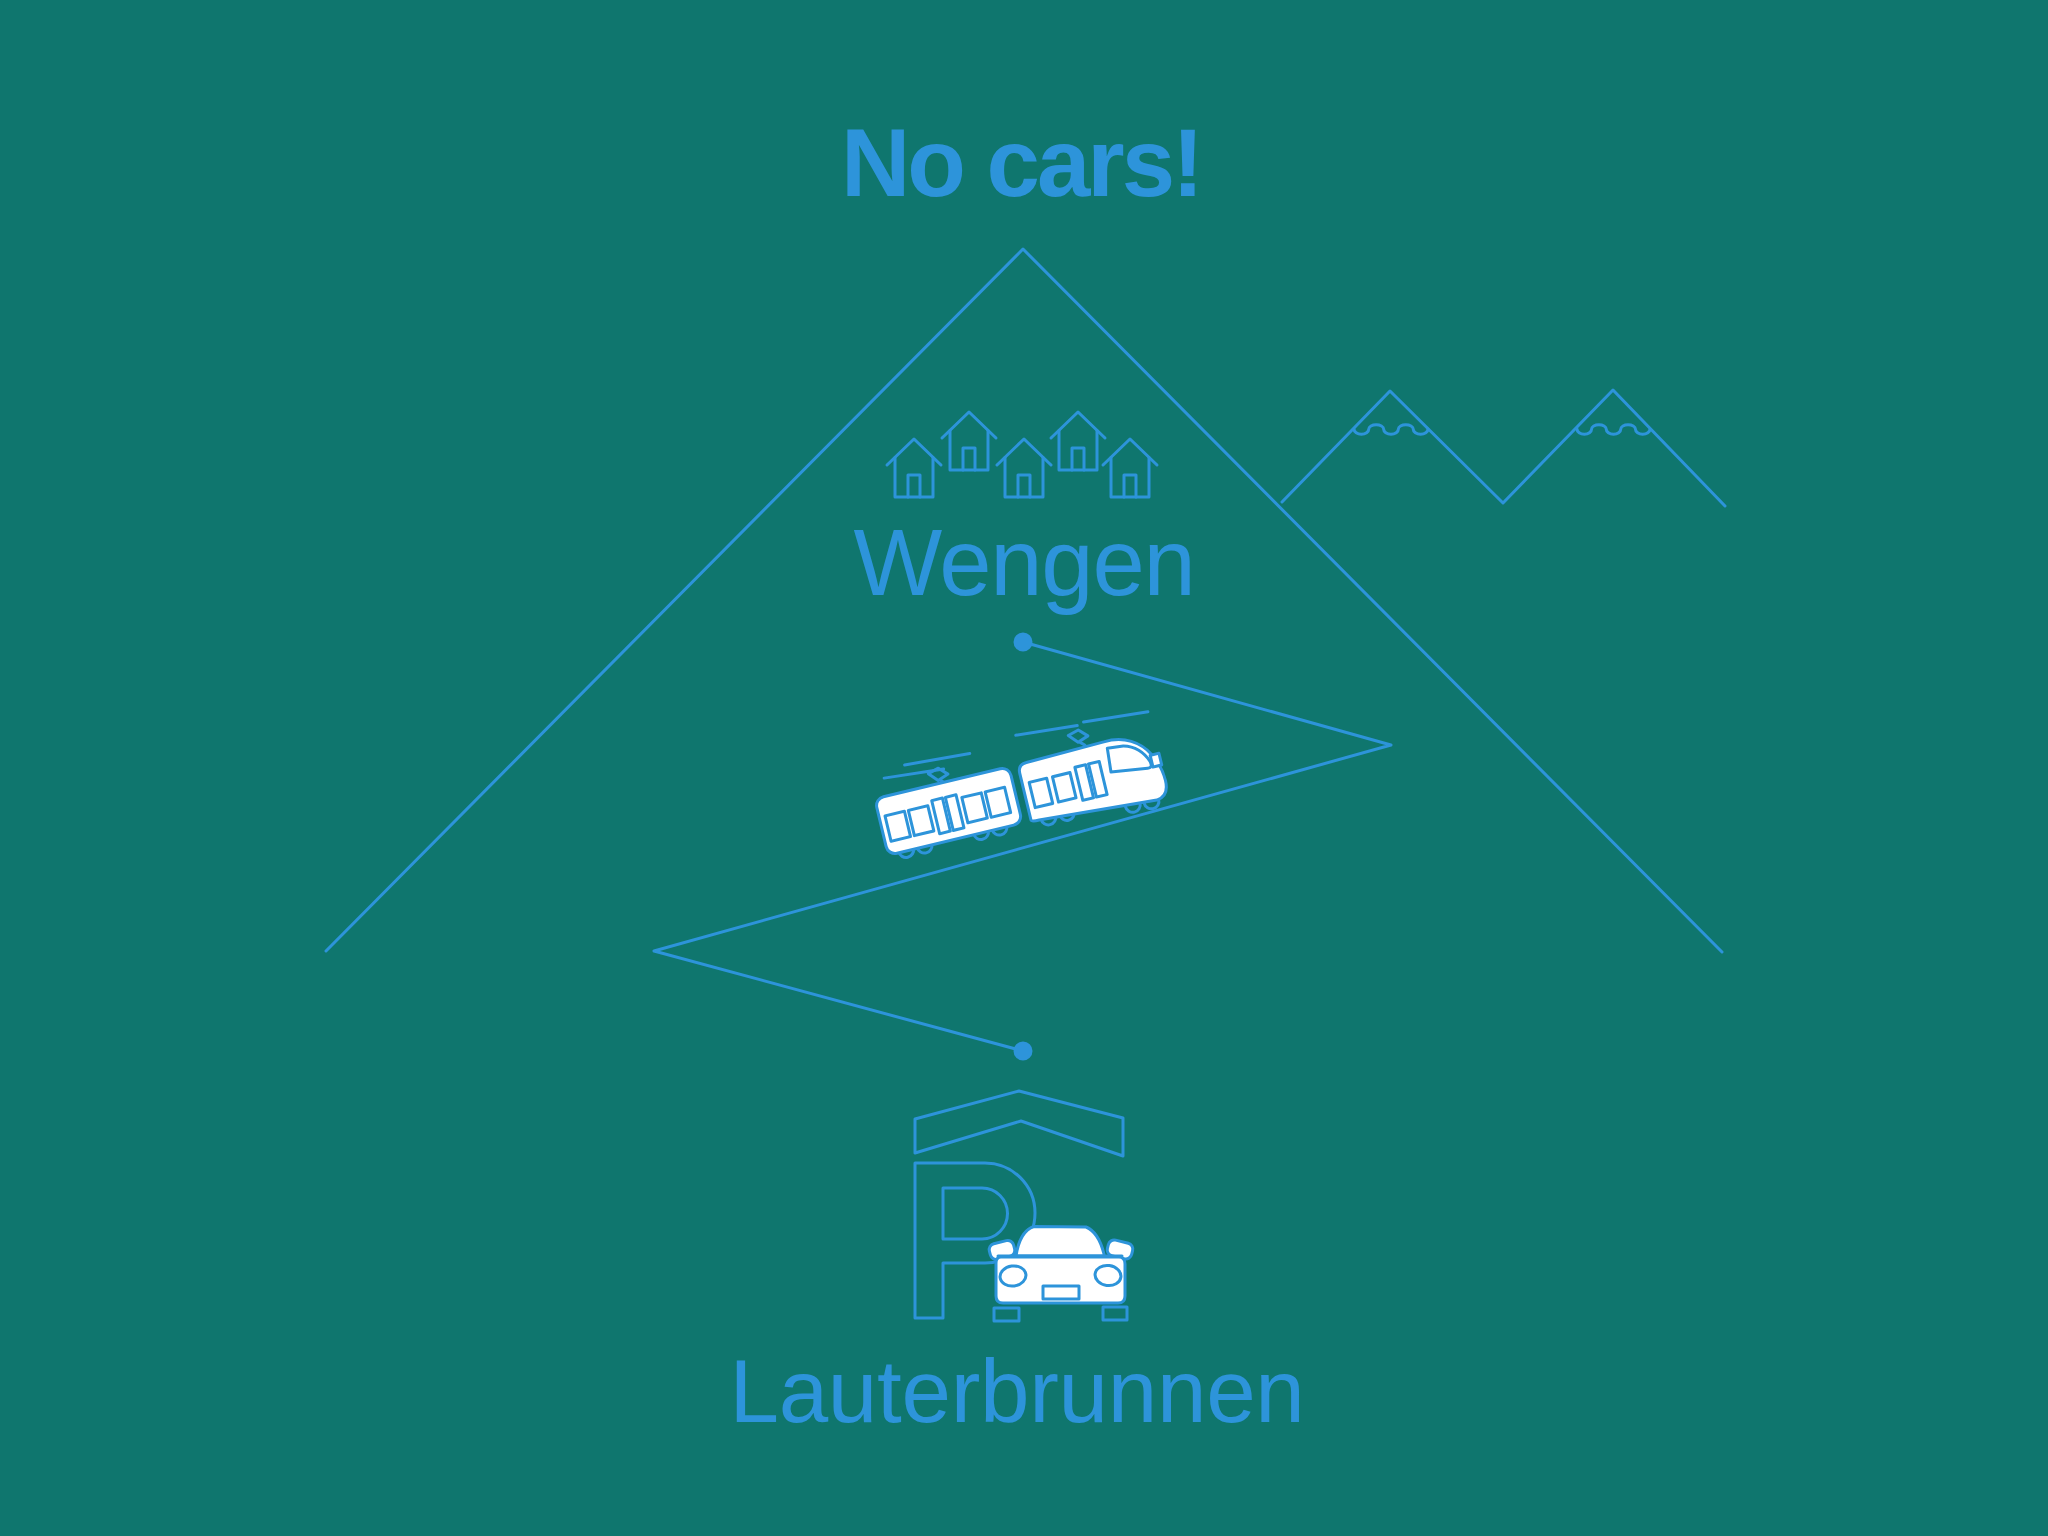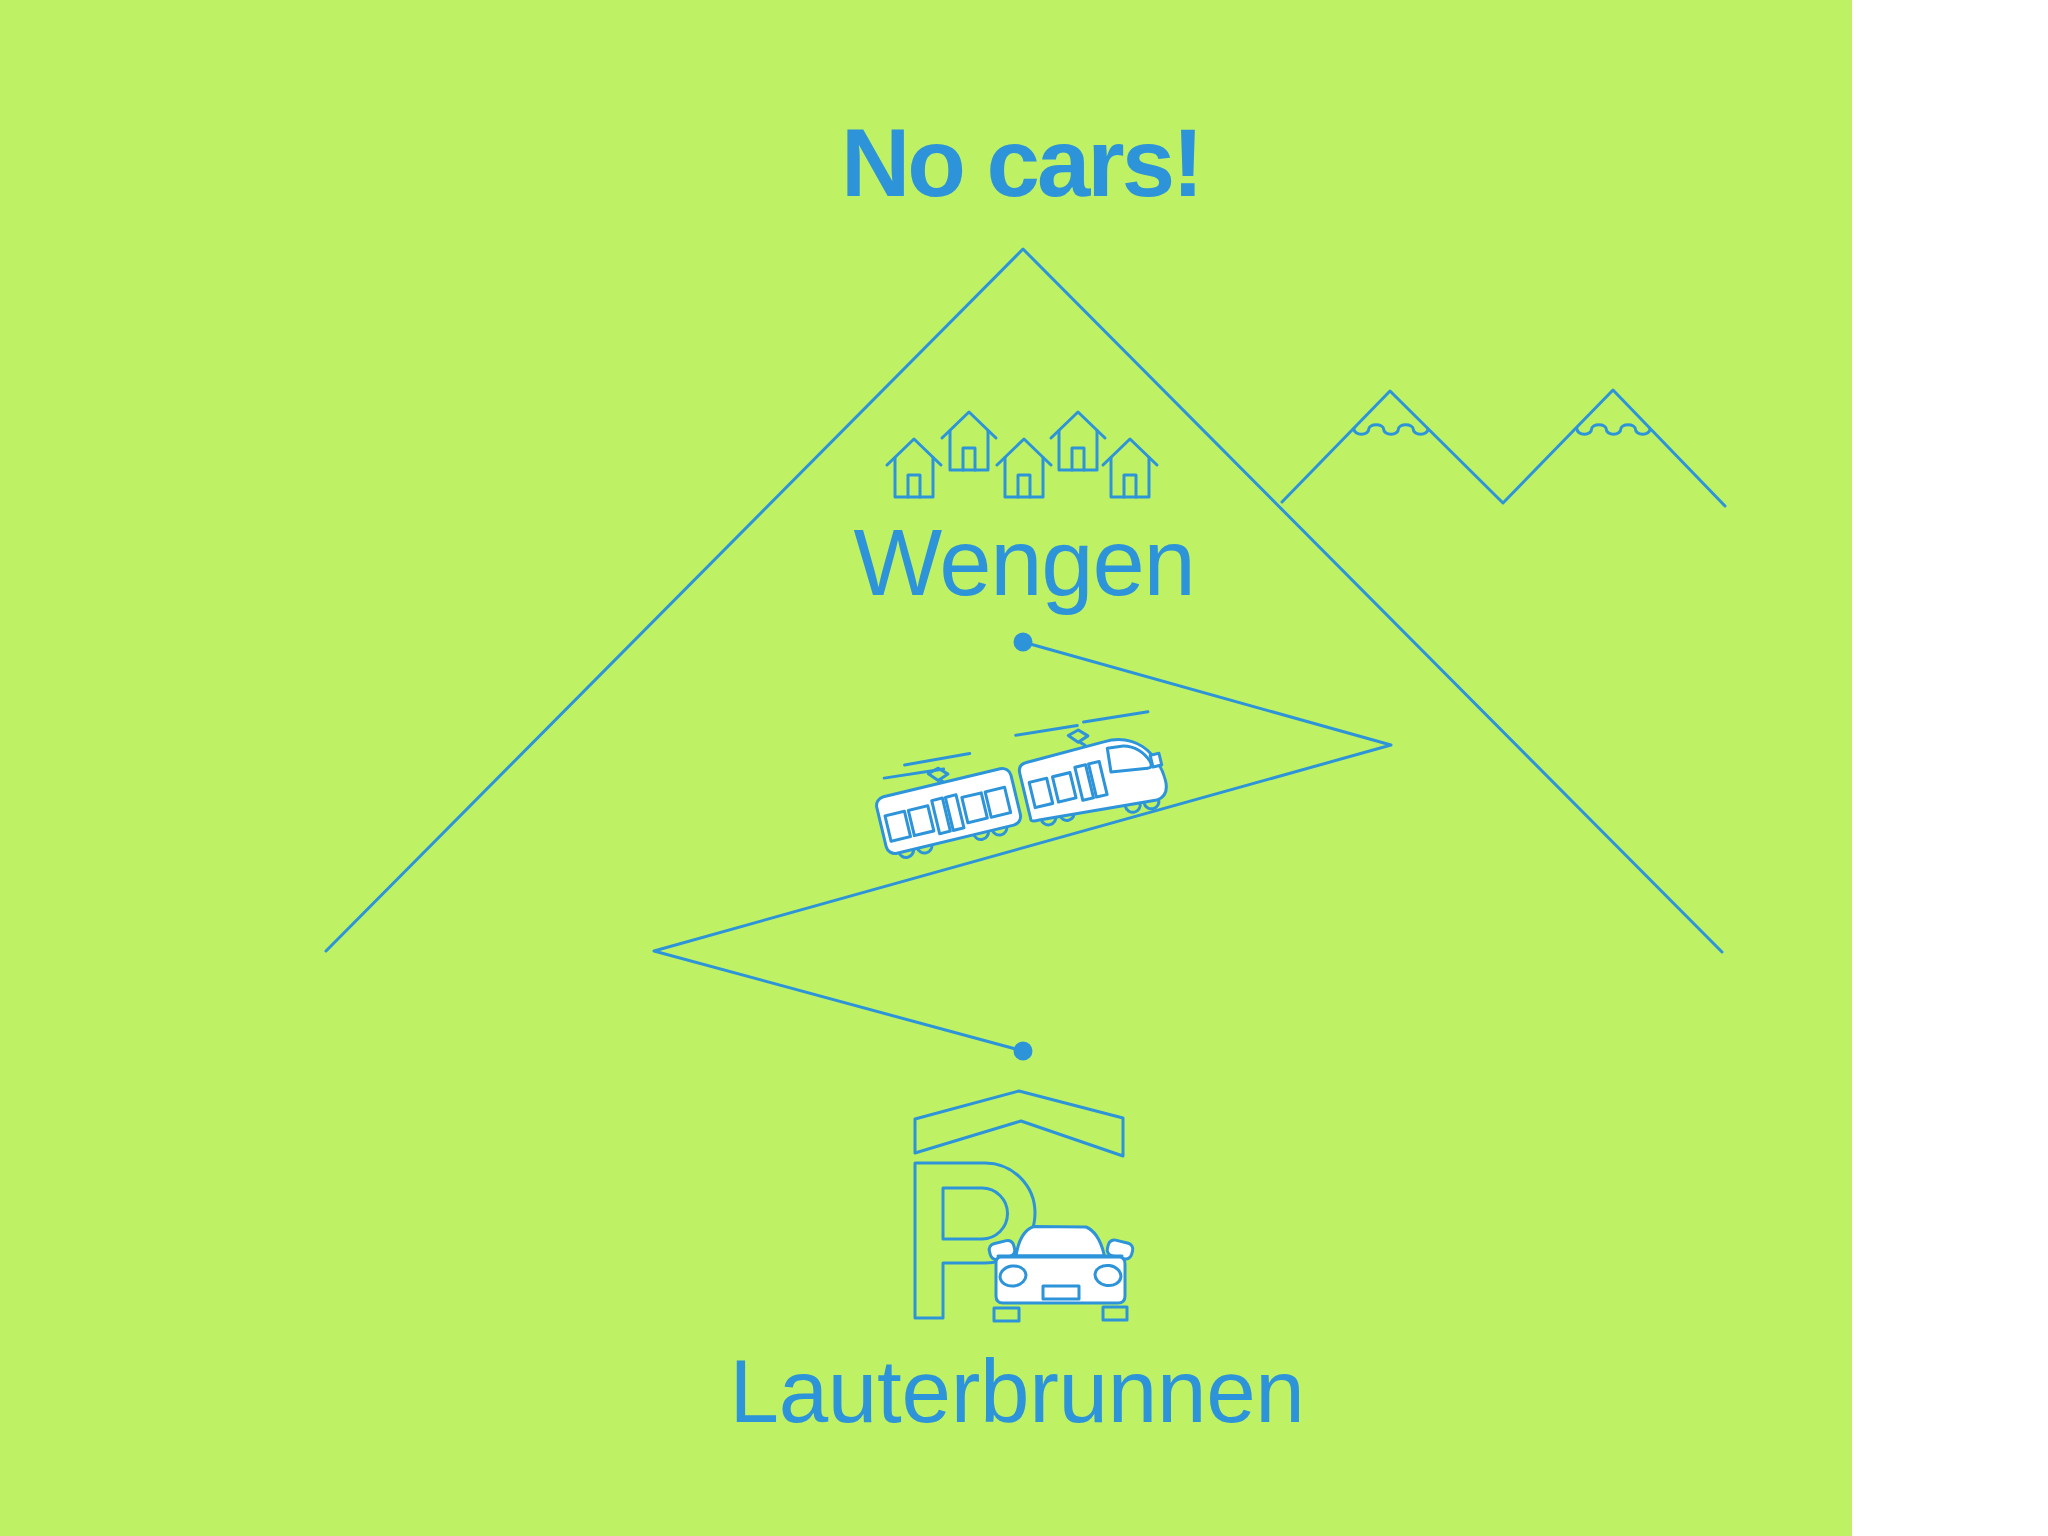--- a/index.html
+++ b/index.html
@@ -1,16 +1,16 @@
 <!DOCTYPE html>
 <html><head>
 <meta charset="utf-8">
 <style>
   html,body{margin:0;padding:0;background:#ffffff;}
-  .page{position:relative;width:1852px;height:1536px;background:#bef264;overflow:hidden;text-align:center;}
+  .page{position:relative;width:2048px;height:1536px;background:#0f766e;overflow:hidden;text-align:center;}
   svg{position:absolute;left:0;top:0;}
   text{font-family:"Liberation Sans", sans-serif;}
 </style>
 </head>
 <body>
 <div class="page">
 <svg width="2048" height="1536" viewBox="0 0 2048 1536" fill="none" stroke-linecap="round" stroke-linejoin="round">
 
   <text x="1021" y="196" text-anchor="middle" font-size="96" font-weight="bold" letter-spacing="-3" fill="#2D94DA">No cars!</text>
   <text x="1024" y="595" text-anchor="middle" font-size="94" letter-spacing="-1.2" fill="#2D94DA">Wengen</text>

